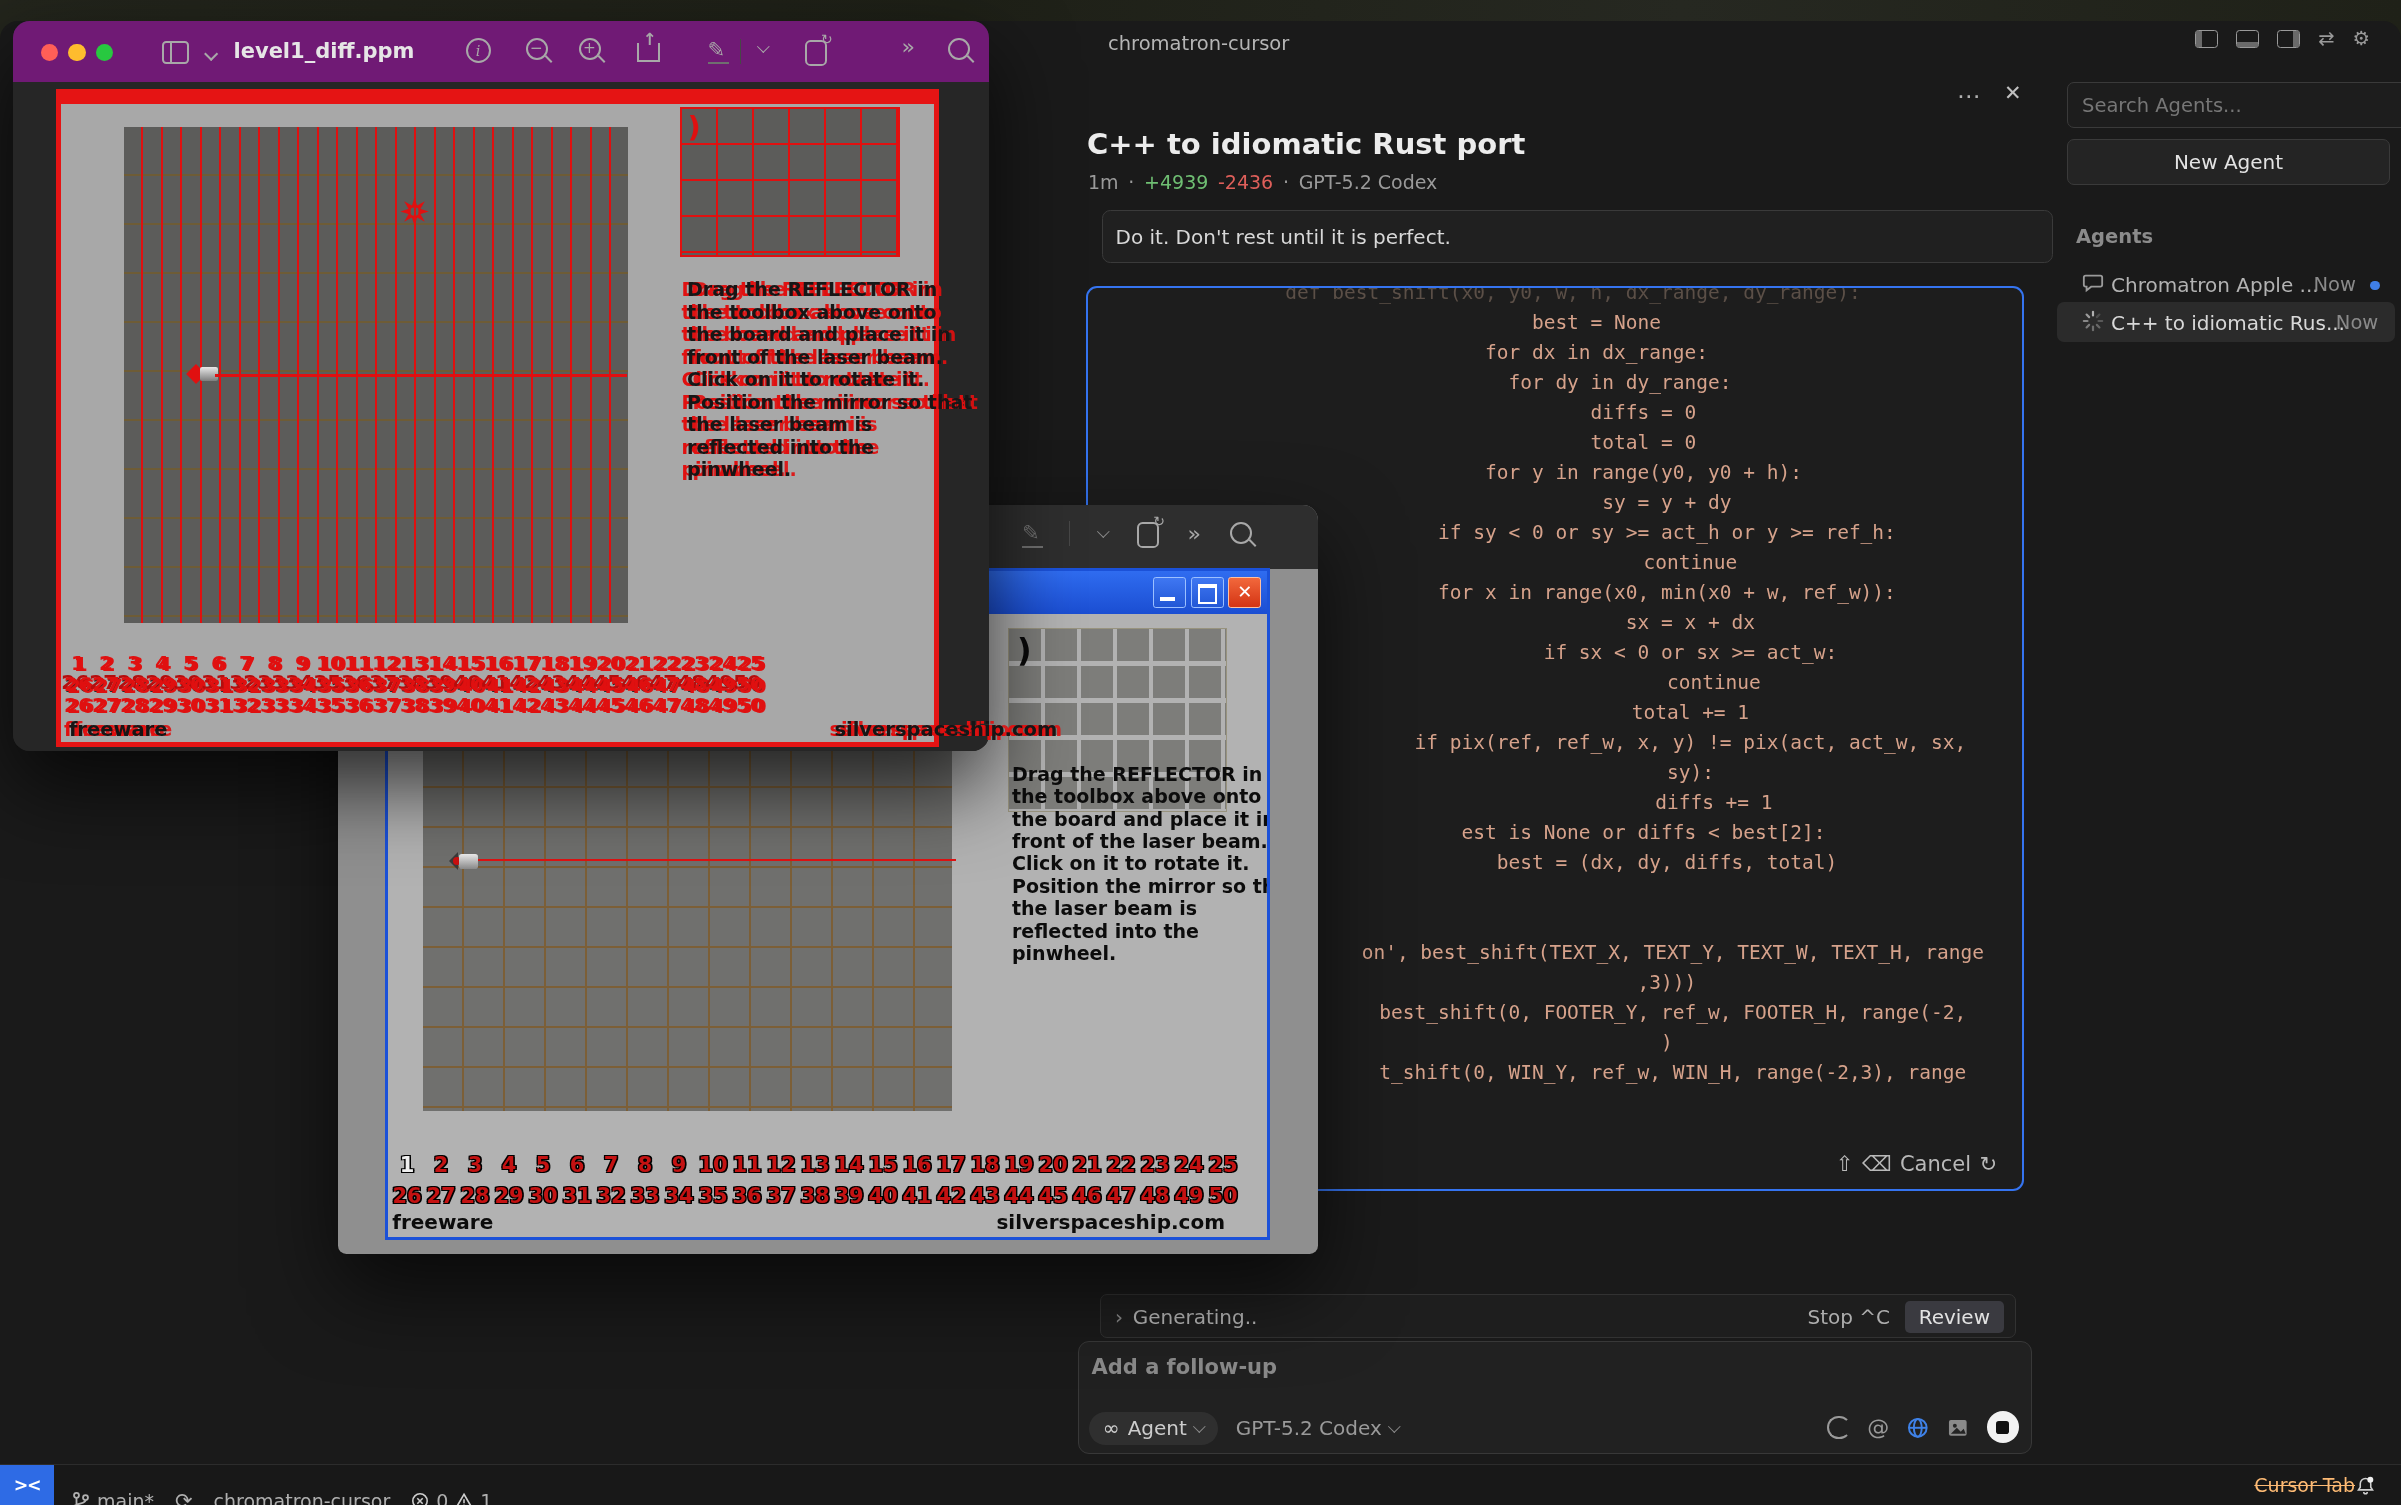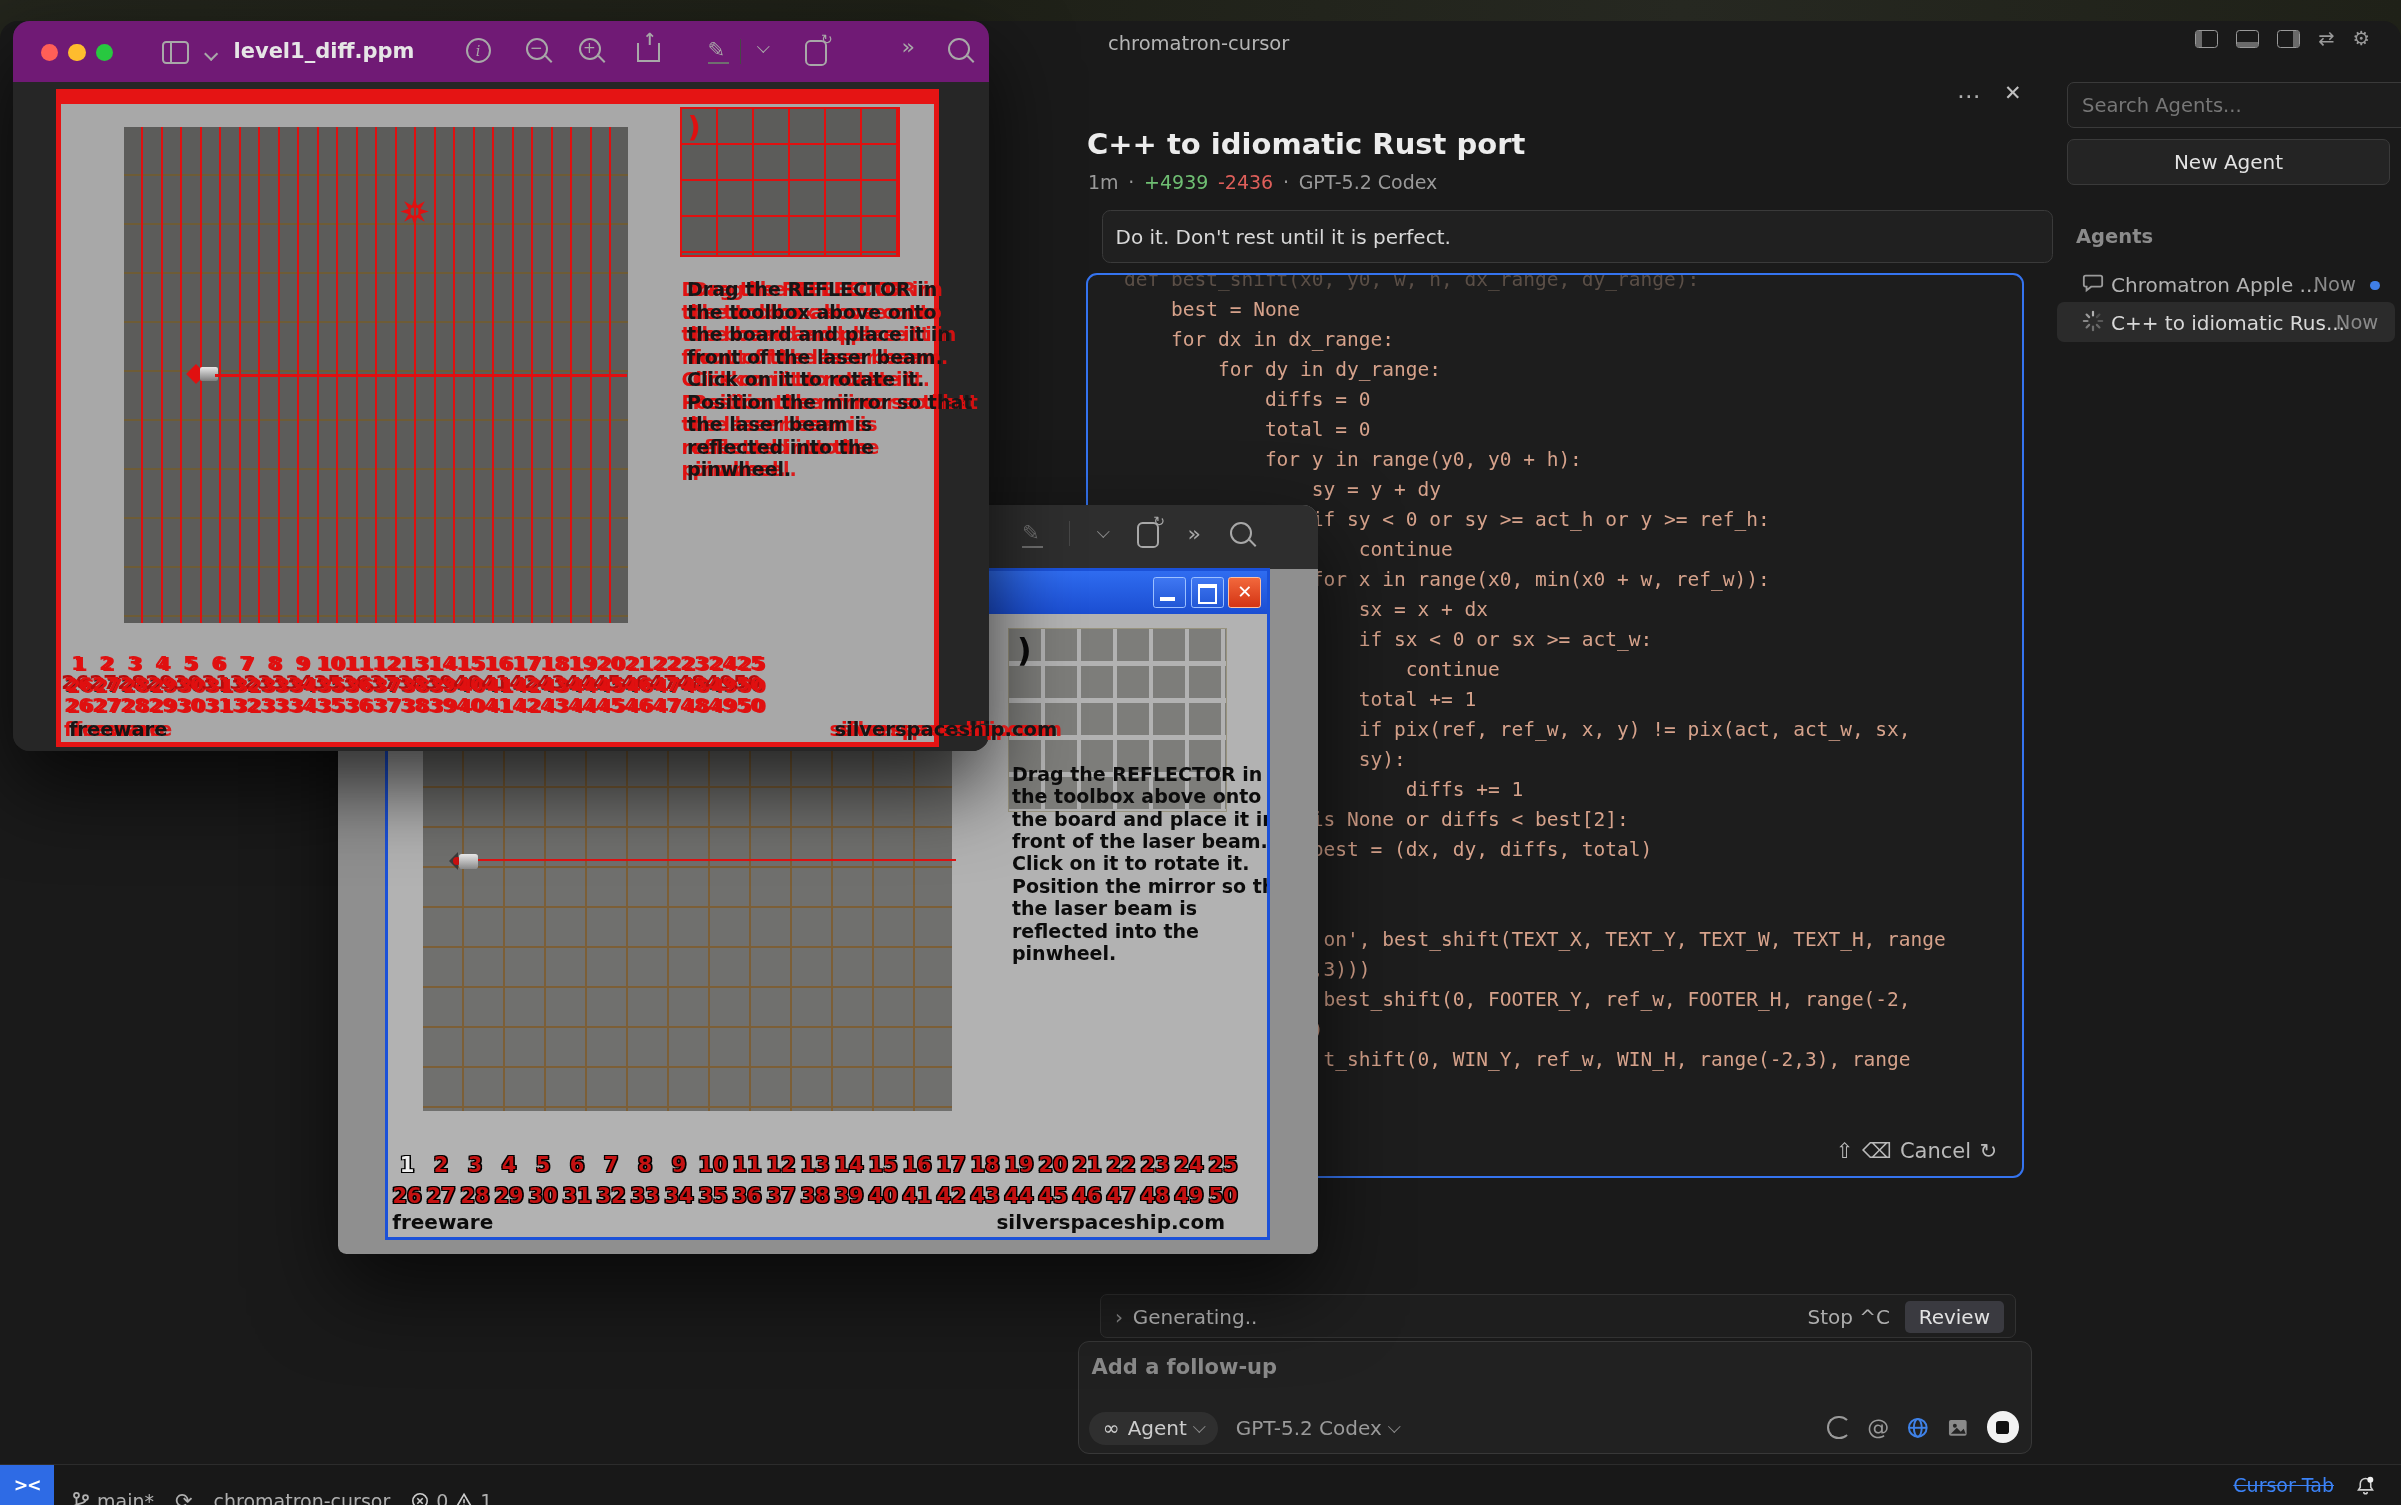--- a/index.html
+++ b/index.html
@@ -19,22 +19,22 @@
   .glyph{font-size:19.5px;line-height:1;}
   
   .panel-more{position:absolute;left:1957px;top:61px;font-size:23.6px;color:#b0b0b0;letter-spacing:1.4px;}
   .panel-close{position:absolute;left:2004px;top:60px;font-size:21px;color:#c0c0c0;}
   .ap-title{position:absolute;left:1087px;top:106px;font-size:29px;font-weight:bold;color:#ececec;}
   .ap-meta{position:absolute;left:1088px;top:150px;font-size:19px;color:#9a9a9a;display:flex;gap:9.7px;}
   .ap-meta .add{color:#6fbf73;} .ap-meta .del{color:#de5f5a;}
   .prompt-box{position:absolute;left:1102px;top:189px;width:949px;height:51px;background:#202020;
     border:1px solid #3a3a3a;border-radius:8.3px;}
   .prompt-box span{position:absolute;left:12.5px;top:14px;font-size:20px;color:#d8d8d8;}
-  .code-panel{position:absolute;left:1086px;top:252px;width:934px;height:901px;background:#1d1d1d;
-    border:2.1px solid #3574f0;border-radius:11px;overflow:hidden;}
+  .code-panel{position:absolute;left:1086px;top:265px;width:934px;height:901px;background:#1d1d1d;
+    border:2.1px solid #3574f0;border-radius:11px;overflow:hidden;text-align:center;}
   #code-lines{position:absolute;left:36px;top:-9.7px;right:0;font-family:"DejaVu Sans Mono",monospace;
     font-size:19.5px;line-height:30px;color:#d6a28b;white-space:pre;}
   .code-line{height:30px;}
   .code-line.faded{color:#5b4f47;}
   .cancel-row{position:absolute;right:25px;top:864px;display:flex;gap:8.3px;align-items:center;
     font-size:21px;color:#b9b9b9;}
   .gen-bar{position:absolute;left:1100px;top:1273px;width:914px;height:42px;background:#1e1e1e;
     border:1px solid #323232;border-radius:7px;}
   .gen-left{position:absolute;left:14px;top:9.7px;font-size:20px;color:#b8b8b8;display:flex;gap:9.7px;}
   .gen-left .chev{color:#8a8a8a;}
@@ -69,22 +69,22 @@
   .ag-item.sel .ag-label{color:#d8d8d8;}
   .ag-now{position:absolute;right:39px;top:9px;font-size:19.5px;color:#8a8a8a;}
   .ag-dot{position:absolute;right:15.3px;top:16.7px;width:9.7px;height:9.7px;border-radius:50%;background:#3f7fe8;}
   
   .statusbar{position:absolute;left:0;bottom:0;width:100%;height:40px;background:#181818;border-top:0.7px solid #2c2c2c;}
   .sb-remote{position:absolute;left:0;top:0;width:54px;height:100%;background:#2e6be5;color:#fff;
     text-align:center;line-height:40px;font-size:17.4px;font-weight:bold;letter-spacing:-1.4px;}
   .sb-left{position:absolute;left:72px;top:16px;height:100%;display:flex;align-items:center;gap:21px;
     color:#b0b0b0;font-size:19px;}
   .sb-group{display:flex;align-items:center;gap:7px;}
-  .sb-right{position:absolute;right:25px;top:0;height:100%;display:flex;align-items:center;gap:21px;
-    color:#3b82f6;font-size:19px;}
+  .sb-right{position:absolute;right:25px;top:0;height:100%;display:flex;align-items:center;
+    color:#fdba74;font-size:19px;}
   .strike{text-decoration:line-through;}
   
   #preview2{position:absolute;left:338px;top:505px;width:980px;height:749px;background:#8f8f8f;
     border-radius:15.3px 15.3px 8.3px 8.3px;box-shadow:0 35px 83px rgba(0,0,0,.65);z-index:10;}
   .p2-toolbar{position:absolute;left:0;top:0;width:100%;height:64px;background:#2e2e2e;border-radius:15.3px 15.3px 0 0;}
   .p2-icons{position:absolute;left:684px;top:14px;display:flex;gap:29px;align-items:center;color:#8a8a8a;}
   .game-win{position:absolute;left:47px;top:63px;width:879px;height:666px;border:3.5px solid #1b51d8;background:#b2b2b2;}
   .gw-titlebar{position:absolute;left:0;top:0;width:100%;height:43px;
     background:linear-gradient(#2f6cf0,#1b4ed2);}
   .gw-btns{position:absolute;right:5.6px;top:5.6px;display:flex;gap:4.9px;}

